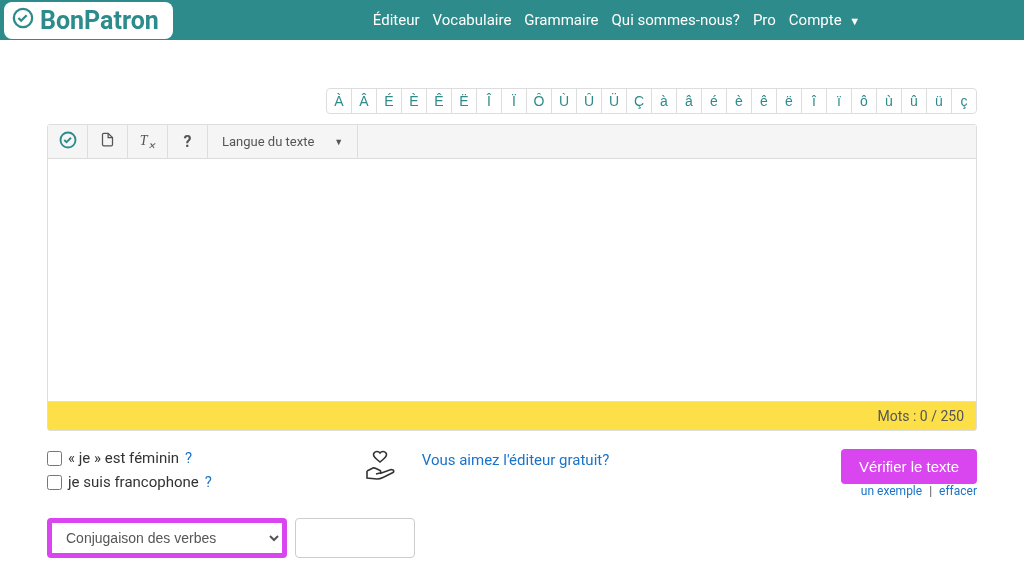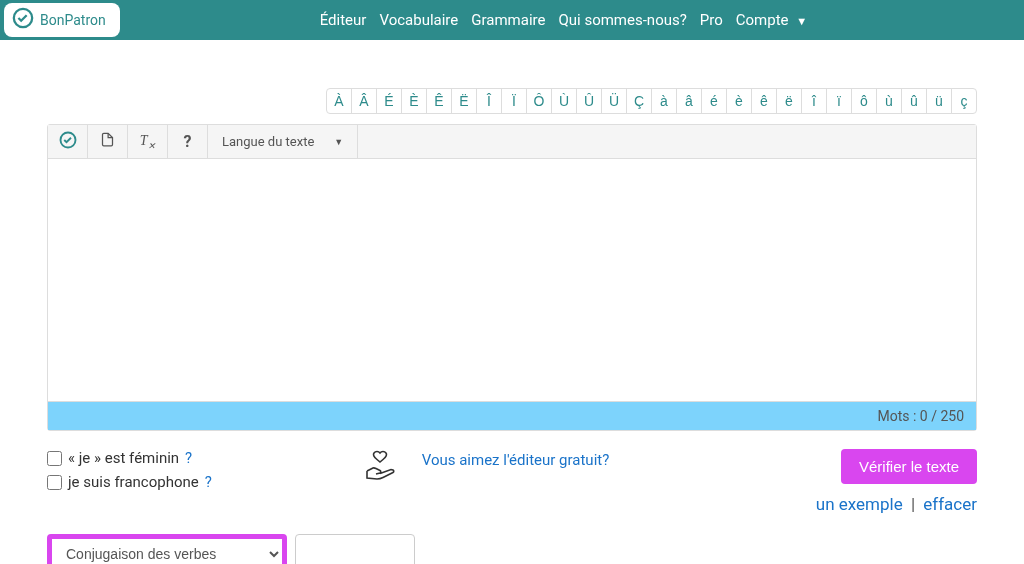--- a/index.html
+++ b/index.html
@@ -15,21 +15,21 @@
     .logo-badge {
       background: #fff;
       border-radius: 8px;
       padding: 4px 14px 4px 8px;
       display: flex;
       align-items: center;
       gap: 6px;
       margin-left: 4px;
     }
     .logo-icon svg { width: 22px; height: 22px; }
-    .logo-text { color: #2d8b8b; font-size: 14px; font-weight: 400; }
+    .logo-text { color: #2d8b8b; font-size: 25px; font-weight: 700; }
     .nav-links {
       display: flex;
       gap: 13px;
       margin-left: 200px;
       align-items: center;
     }
     .nav-link { color: #fff; font-size: 15px; text-decoration: none; cursor: pointer; white-space: nowrap; }
     .dropdown-caret { font-size: 11px; margin-left: 4px; }
 
     .container { max-width: 970px; margin: 48px auto 0; padding: 0 20px; }
@@ -81,21 +81,21 @@
       color: #555;
       cursor: pointer;
       display: flex;
       align-items: center;
       gap: 20px;
       height: 34px;
       border-right: 1px solid #ddd;
     }
     .editor-area { width: 100%; height: 238px; border: none; resize: none; padding: 8px; font-family: inherit; font-size: 14px; outline: none; background: #fff; }
     .word-count {
-      background: #7dd3fc;
+      background: #fde047;
       border-top: 1px solid #ddd;
       text-align: right;
       padding: 6px 12px;
       font-size: 14px;
       color: #555;
     }
 
     .options-row {
       display: flex;
       margin-top: 18px;
@@ -124,21 +124,21 @@
     .action-col { text-align: right; }
     .check-btn {
       background: #d946ef;
       color: #fff;
       border: none;
       padding: 9px 18px;
       font-size: 15px;
       border-radius: 4px;
       cursor: pointer;
     }
-    .action-links { margin-top: 10px; font-size: 17px; }
+    .action-links { font-size: 12px; }
     .action-links a { color: #1a73c9; text-decoration: none; cursor: pointer; }
     .action-links .sep { color: #555; margin: 0 4px; }
 
     .conj-row {
       display: flex;
       gap: 8px;
       margin-top: 20px;
     }
     .conj-select {
       border: 5px solid #d946ef;

